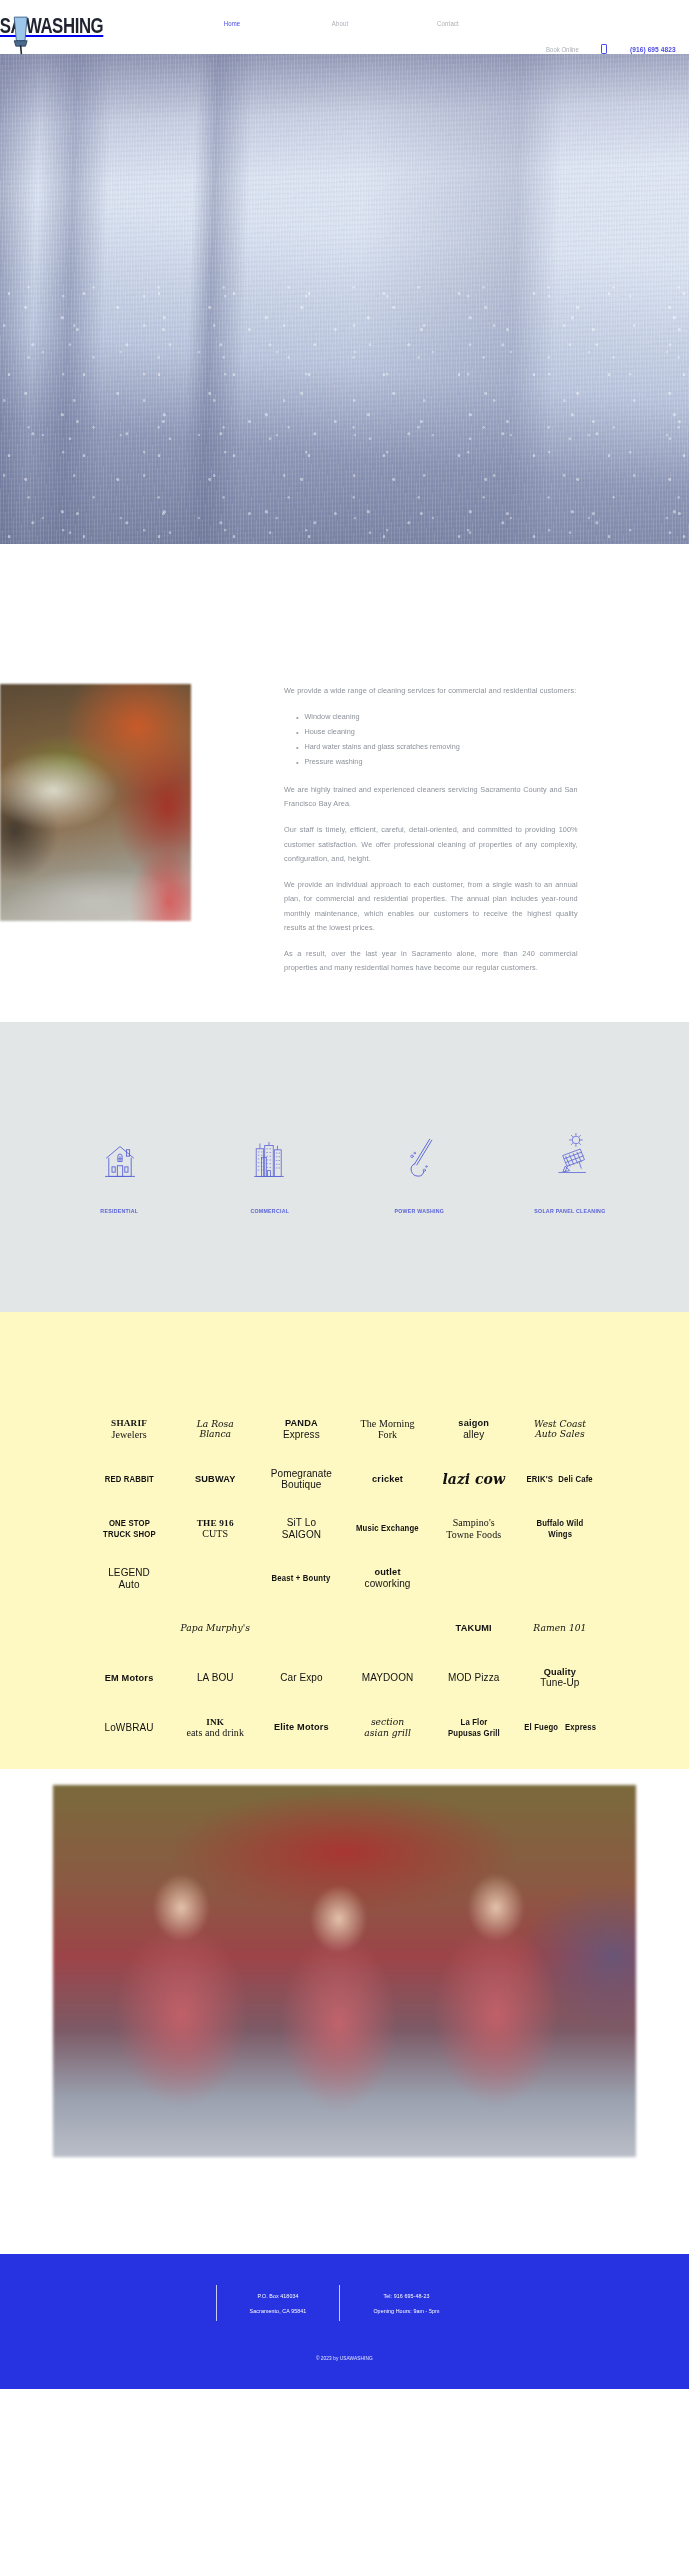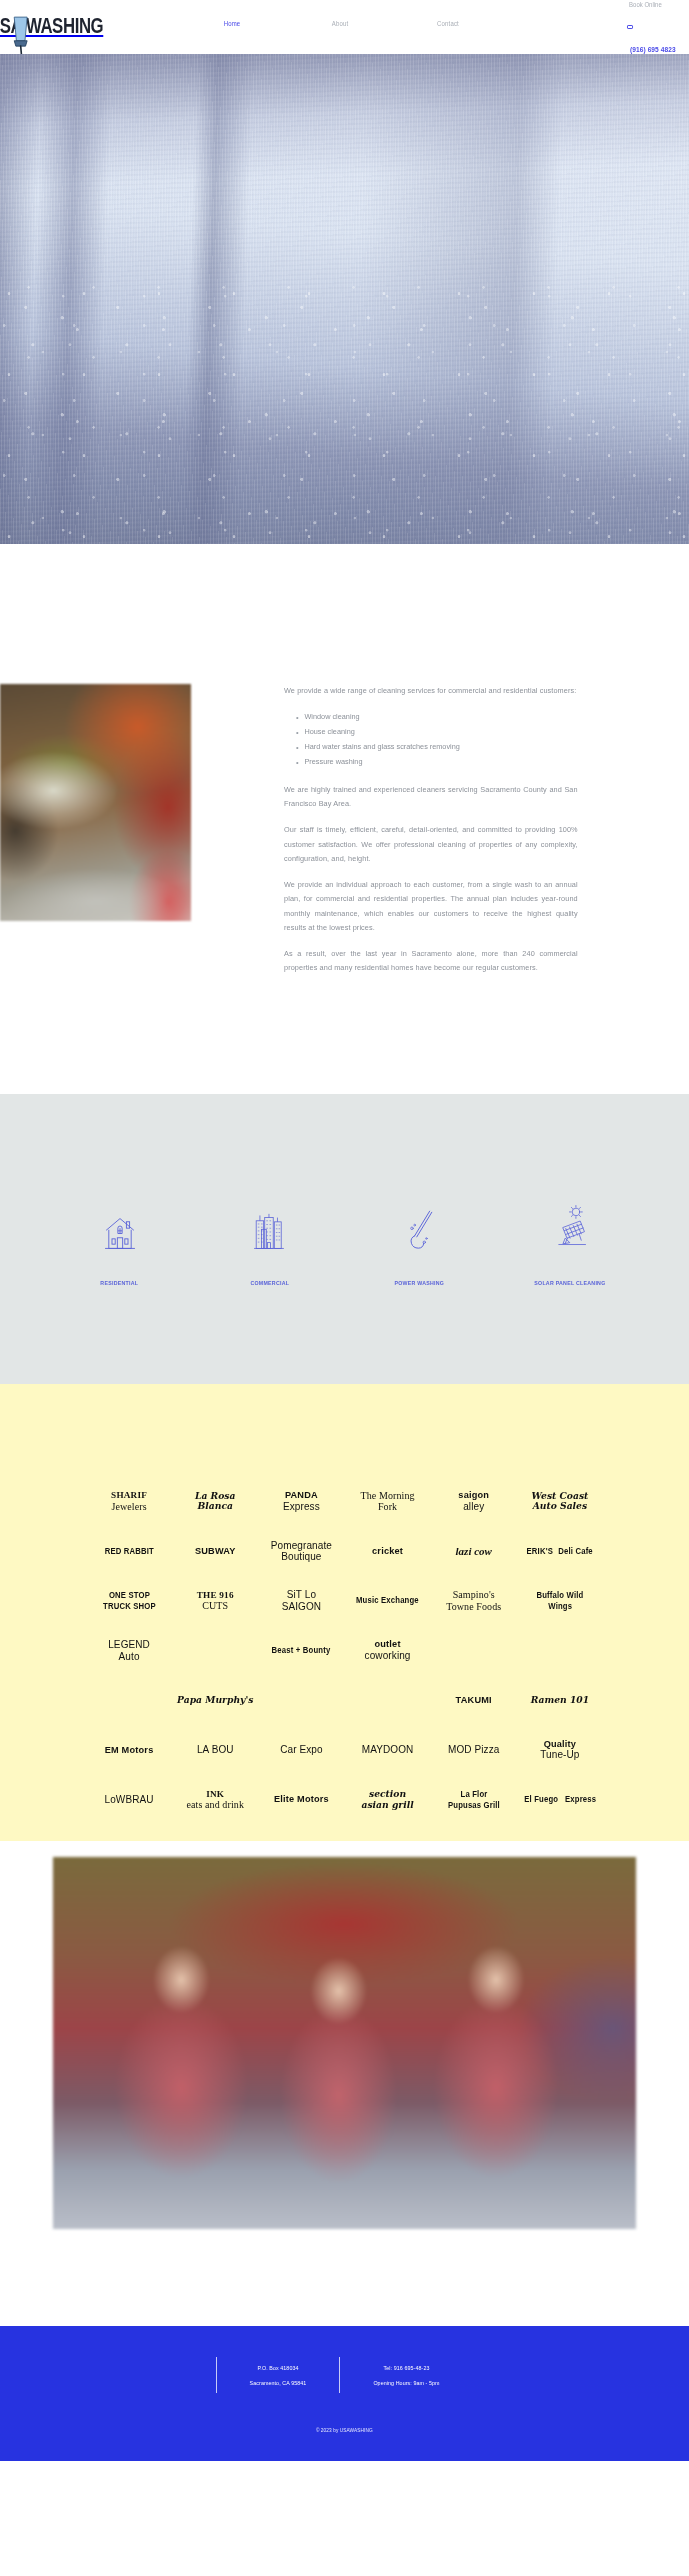--- a/index.html
+++ b/index.html
@@ -71,23 +71,22 @@
     white-space: nowrap;
   }
   .nav-item.active { color: #4a4ae8; }
 
   .header-right {
     position: absolute;
     right: 8.6px;
     top: 0;
     height: 54px;
     display: flex;
-    align-items: flex-start;
+    align-items: flex-end;
     gap: 16px;
-    flex-direction: column;
   }
   .book-online {
     font-size: 7.5px;
     color: #a9aeb6;
     text-decoration: none;
     transform: scaleX(0.8);
     white-space: nowrap;
   }
   .phone-icon {
     width: 6px;
@@ -153,21 +152,21 @@
       radial-gradient(circle at 55% 88%, rgba(255,255,255,.4) 0 1.1px, transparent 1.6px),
       radial-gradient(circle at 70% 70%, rgba(255,255,255,.45) 0 1.2px, transparent 1.7px);
     background-size: 75px 81px, 92px 86px, 65px 70px, 102px 97px, 81px 78px, 86px 92px, 70px 75px, 94px 89px, 78px 83px, 100px 94px;
     filter: blur(0.2px);
     opacity: .85;
   }
 
   
   .intro-section {
     width: 580px;
-    padding: 140px 0 107px 0;
+    padding: 140px 0 35px 0;
     background: #fff;
     position: relative;
   }
   .intro-inner {
     width: 582px;
     margin: 0 auto;
     display: flex;
     align-items: flex-start;
     gap: 0;
   }
@@ -276,22 +275,22 @@
     text-align: center;
     line-height: 1.15;
     color: #111;
     max-width: 81px;
   }
   .cl-a { font-family: "Liberation Serif", serif; }
   .cl-b { font-family: "Liberation Sans", sans-serif; }
   .cl-c { font-family: "DejaVu Serif", serif; font-style: italic; }
   .cl-top { font-weight: 700; font-size: 9.2px; letter-spacing: 0.2px; }
   .cl-sub { font-weight: 400; font-size: 10px; letter-spacing: 0.1px; }
-  .cl-single { font-weight: 700; font-size: 11px; font-family: Liberation Serif, serif; }
-  .cl-script { font-family: "DejaVu Serif", serif; font-style: italic; font-weight: 700; font-size: 9.2px; }
+  .cl-single { font-weight: 700; font-size: 14px; }
+  .cl-script { font-family: "DejaVu Serif", serif; font-style: italic; font-weight: 400; font-size: 9.2px; }
   .cl-cond { transform: scaleX(.84); display: inline-block; white-space: nowrap; }
   .cl-empty { width: 0.5px; height: 0.5px; }
 
   
   .team-section {
     width: 689px;
     background: #ffffff;
     padding: 16px 0 97px 0;
   }
   .team-photo {

